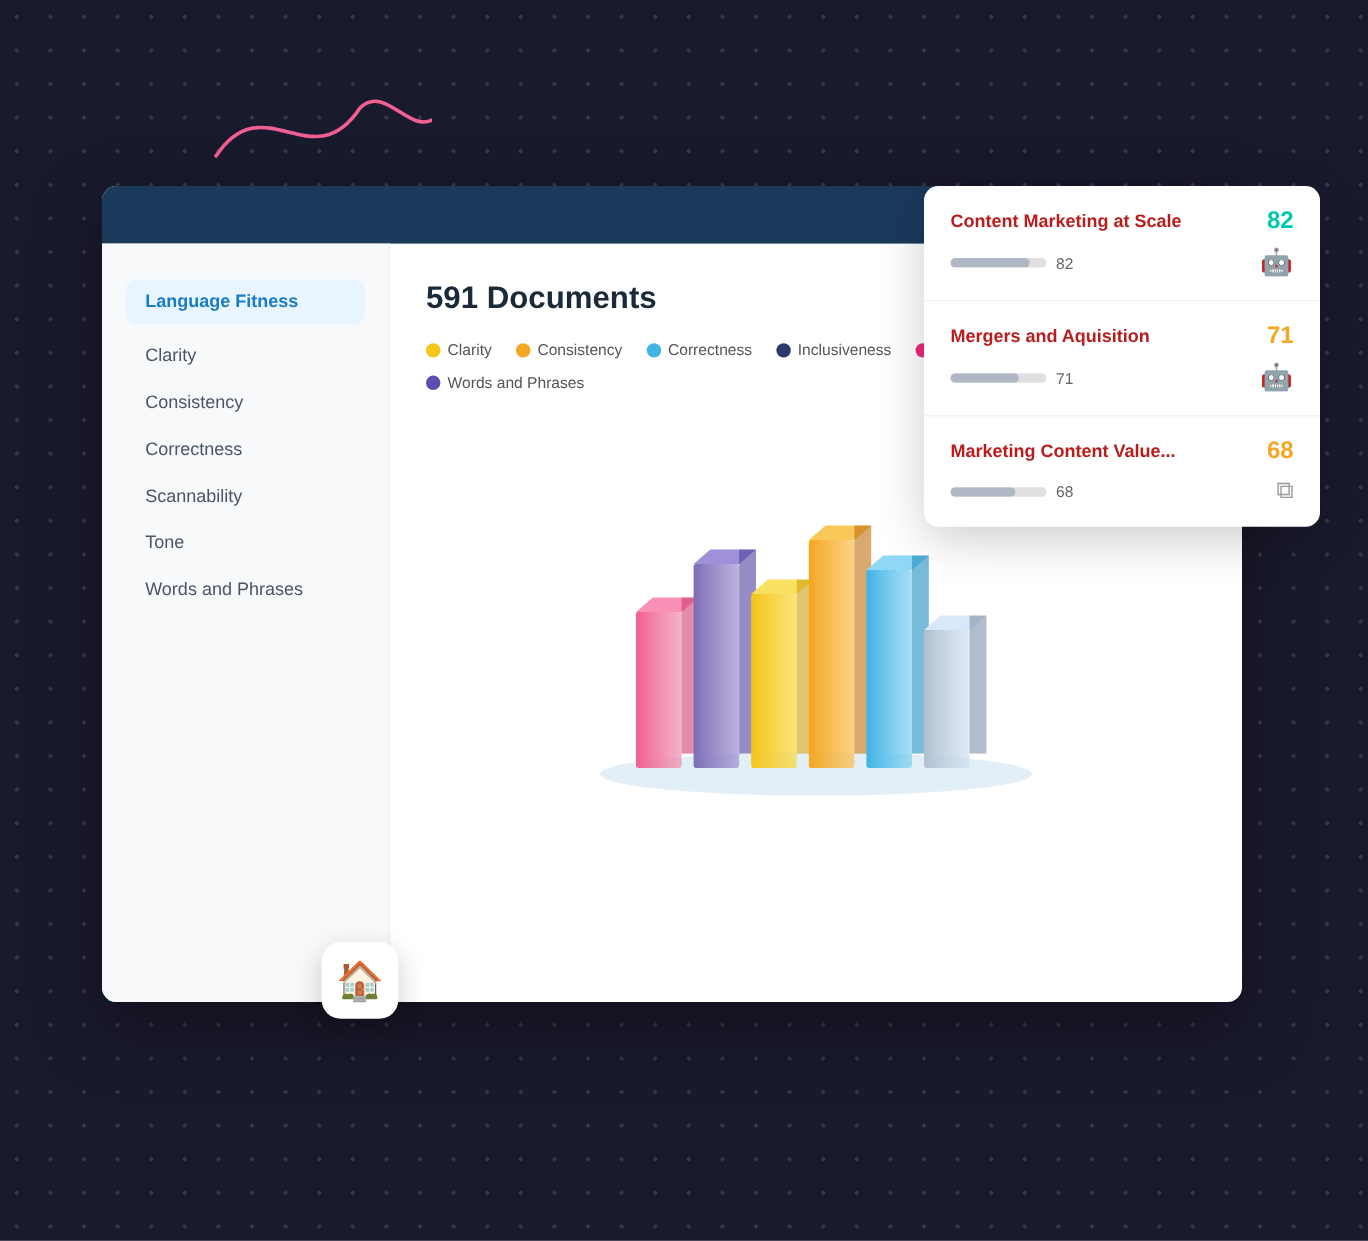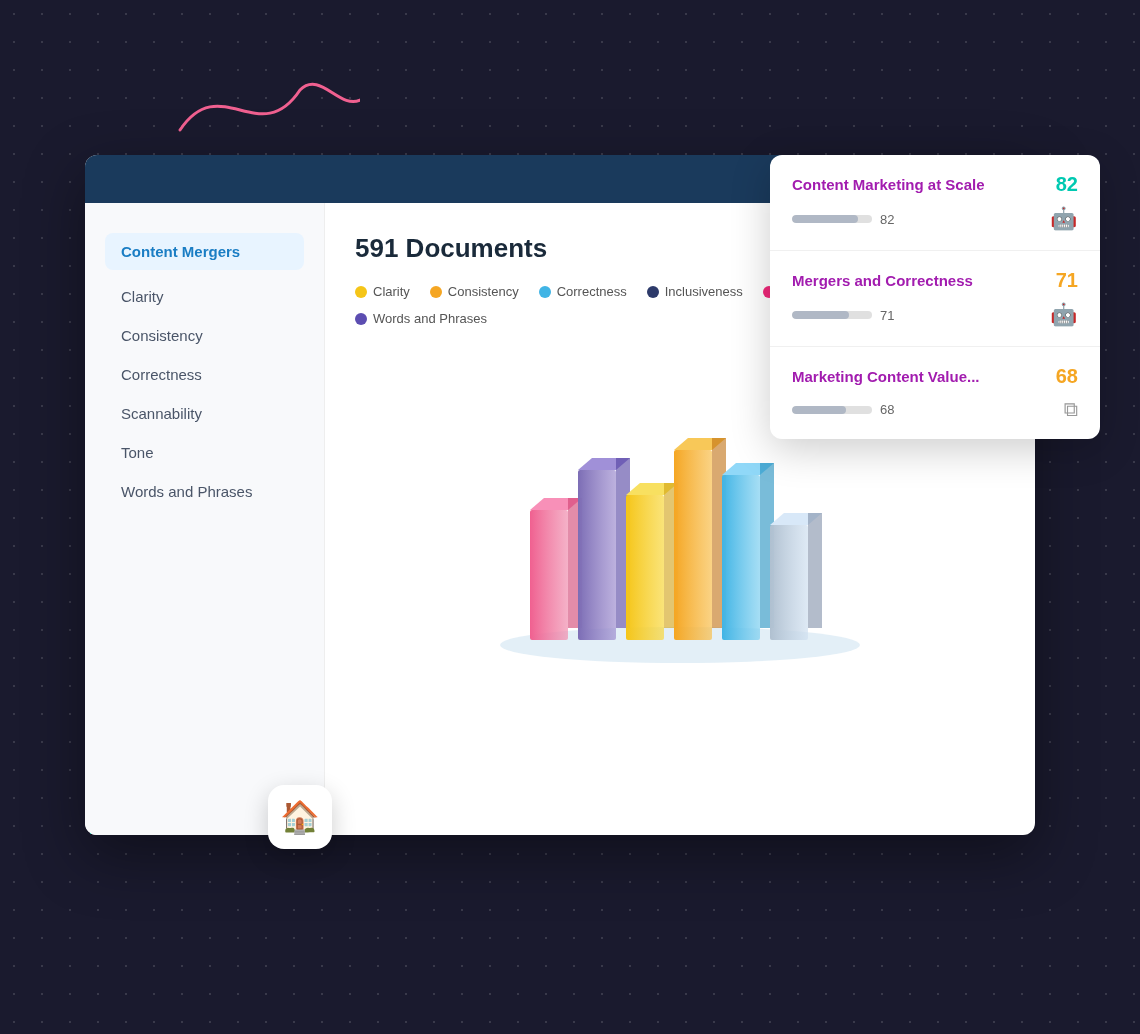--- a/index.html
+++ b/index.html
@@ -219,21 +219,21 @@
     .score-card-top {
       display: flex;
       justify-content: space-between;
       align-items: center;
       margin-bottom: 10px;
     }
 
     .score-card-title {
       font-weight: 700;
       font-size: 15px;
-      color: #a21caf;
+      color: #b91c1c;
     }
 
     .score-card-value {
       font-size: 20px;
       font-weight: 700;
     }
 
     .score-card-bottom {
       display: flex;
       justify-content: space-between;
@@ -320,21 +320,21 @@
 
   <div class="browser-titlebar">
     <div class="traffic-light tl-green"></div>
     <div class="traffic-light tl-yellow"></div>
     <div class="traffic-light tl-red"></div>
   </div>
 
   <div class="browser-content">
 
     <div class="sidebar">
-      <div class="sidebar-active-item">Content Mergers</div>
+      <div class="sidebar-active-item">Language Fitness</div>
       <div class="sidebar-item">Clarity</div>
       <div class="sidebar-item">Consistency</div>
       <div class="sidebar-item">Correctness</div>
       <div class="sidebar-item">Scannability</div>
       <div class="sidebar-item">Tone</div>
       <div class="sidebar-item">Words and Phrases</div>
     </div>
 
     <div class="main-content">
 
@@ -471,21 +471,21 @@
           <div class="score-bar-fill" style="width:82%;"></div>
         </div>
         <span class="score-bar-label">82</span>
       </div>
       <span class="robot-icon">🤖</span>
     </div>
   </div>
 
   <div class="score-card">
     <div class="score-card-top">
-      <span class="score-card-title">Mergers and Correctness</span>
+      <span class="score-card-title">Mergers and Aquisition</span>
       <span class="score-card-value" style="color:#f5a623;">71</span>
     </div>
     <div class="score-card-bottom">
       <div class="score-bar-wrap">
         <div class="score-bar-bg">
           <div class="score-bar-fill" style="width:71%;"></div>
         </div>
         <span class="score-bar-label">71</span>
       </div>
       <span class="robot-icon">🤖</span>

